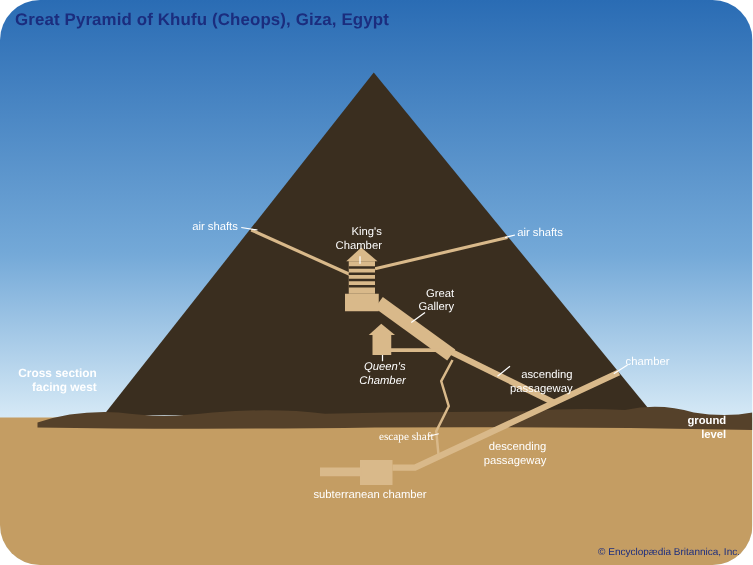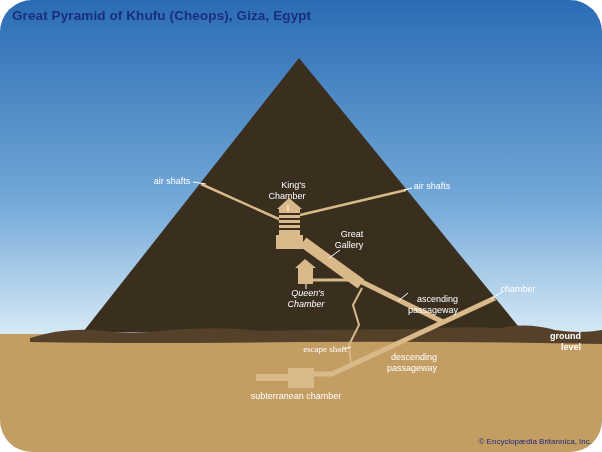--- a/index.html
+++ b/index.html
@@ -85,20 +85,22 @@
   <div class="label" style="left:287px; top:191px;">King's
 Chamber</div>
   <div class="label" style="left:432px; top:186px;">air shafts</div>
   <div class="label" style="left:349px; top:240px;">Great
 Gallery</div>
   <div class="label" style="left:433px; top:285px;margin-top:20px;">ascending
 passageway</div>
   <div class="label" style="left:518px; top:289px;">chamber</div>
   <div class="label" style="left:306px; top:299px;font-style:italic;">Queen's
 Chamber</div>
+  <div class="label bold" style="left:46px; top:305px;">Cross section
+facing west</div>
   <div class="label" style="left:560px; top:342px;font-weight:bold;">ground level</div>
   <div class="label" style="left:325px; top:349px;font-family:Liberation Serif, serif;">escape shaft</div>
   <div class="label" style="left:412px; top:339px;margin-top:24px;">descending
 passageway</div>
   <div class="label" style="left:296px; top:396px;">subterranean chamber</div>
 
   <div class="credit">© Encyclopædia Britannica, Inc.</div>
 </div>
 
 </body></html>

